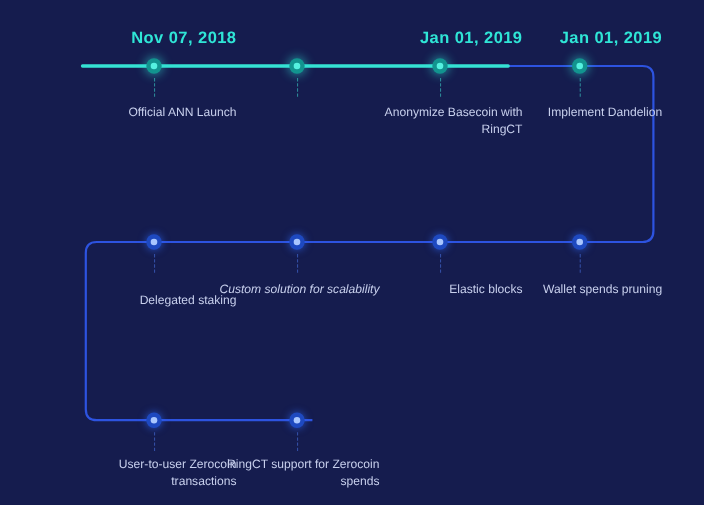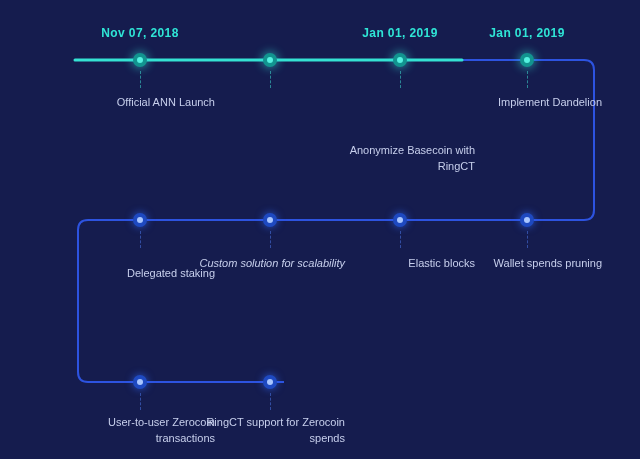--- a/index.html
+++ b/index.html
@@ -16,22 +16,22 @@
     overflow: hidden;
   }
   #timeline-svg {
     position: absolute;
     left: 0;
     top: 0;
   }
   .milestone-date {
     position: absolute;
     width: 150px;
-    text-align: center;
-    font-size: 12px;
+    text-align: right;
+    font-size: 15px;
     font-weight: bold;
     letter-spacing: 0.4px;
     color: #2fe5d6;
   }
   .milestone-label {
     position: absolute;
     width: 150px;
     text-align: right;
     font-size: 11px;
     line-height: 1.45;
@@ -91,21 +91,21 @@
   <div class="node cyan" style="left:263px; top:53px;">
       <span class="node-core"></span>
     </div>
   <div class="connector" style="left:270px; top:71px;"></div>
 
   <div class="milestone-date" style="left:325px; top:26px;">Jan 01, 2019</div>
   <div class="node cyan" style="left:393px; top:53px;">
       <span class="node-core"></span>
     </div>
   <div class="connector" style="left:400px; top:71px;"></div>
-  <div class="milestone-label" style="left:325px; top:95px;margin-top:48px;">Anonymize Basecoin with RingCT</div>
+  <div class="milestone-label" style="left:325px; top:95px;">Anonymize Basecoin with RingCT</div>
 
   <div class="milestone-date" style="left:452px; top:26px;">Jan 01, 2019</div>
   <div class="node cyan" style="left:520px; top:53px;">
       <span class="node-core"></span>
     </div>
   <div class="connector" style="left:527px; top:71px;"></div>
   <div class="milestone-label" style="left:452px; top:95px;">Implement Dandelion</div>
 
   <div class="node blue" style="left:133px; top:213px;">
       <span class="node-core"></span>

